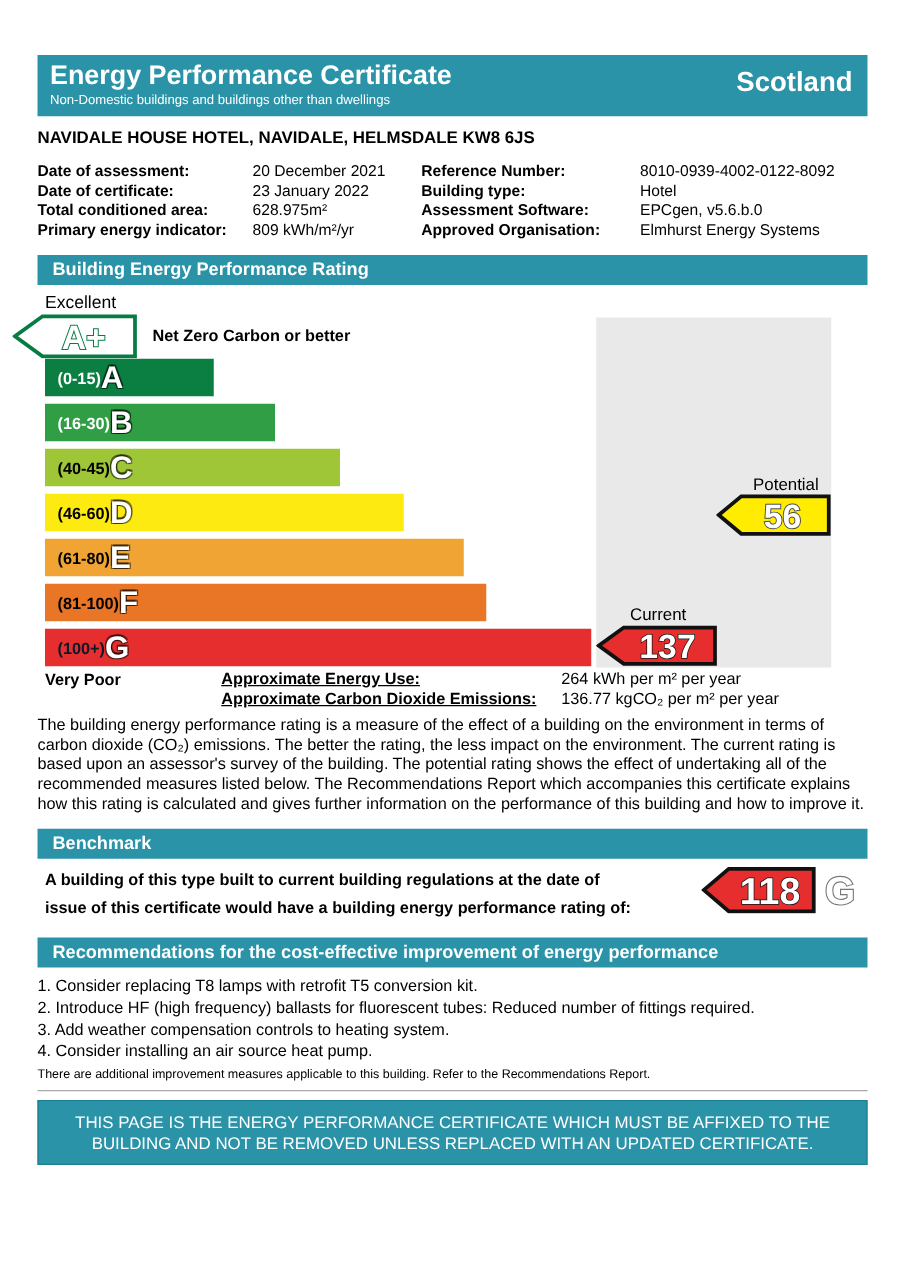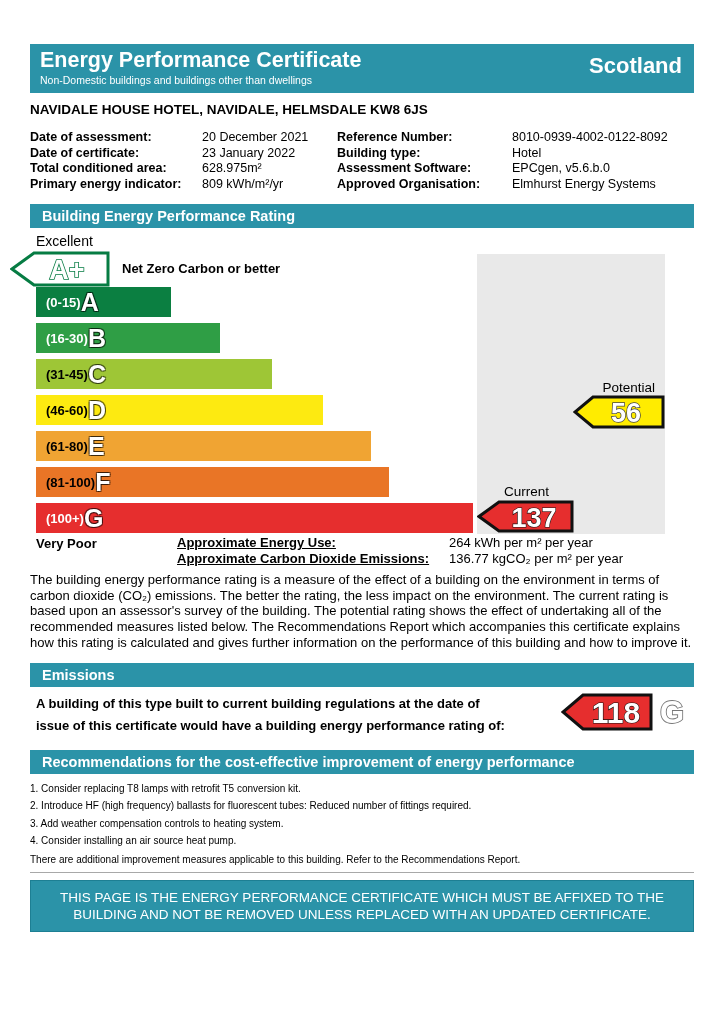--- a/index.html
+++ b/index.html
@@ -46,21 +46,21 @@
   .approx-lbl{position:absolute;left:147px;font-size:13px;font-weight:bold;text-decoration:underline;}
   .approx-val{position:absolute;left:419px;font-size:13px;}
 
   .para{margin-top:10px;font-size:13px;line-height:15.7px;}
 
   .benchmark-row{position:relative;height:48px;margin-top:3px;}
   .bm-line1{position:absolute;left:6px;top:6px;font-size:13px;font-weight:bold;}
   .bm-line2{position:absolute;left:6px;top:28px;font-size:13px;font-weight:bold;}
   .bm-arrow{position:absolute;right:5px;top:3px;display:flex;align-items:center;}
 
-  .rec-list{margin-top:6px;font-size:10px;line-height:17.5px;}
+  .rec-list{margin-top:6px;font-size:13px;line-height:17.5px;}
   .rec-note{margin-top:3px;font-size:10px;line-height:13px;}
   .rule{margin-top:6px;border-top:1px solid var(--rule-gray);height:0;}
 
   .footer-box{margin-top:7px;padding:8px 28px;text-align:center;font-size:13.5px;line-height:17px;border:1px solid #1d7f93;}
 </style>
 </head>
 <body>
 
 <div class="page">
   <div class="content">
@@ -116,41 +116,41 @@
     <span class="epc-range" style="color: rgb(255, 255, 255);">(0-15)</span>
     <span class="epc-letter">A</span>
   </div>
 
   <div class="epc-band" style="top: 95px; width: 184px; background: rgb(47, 158, 69);">
     <span class="epc-range" style="color: rgb(255, 255, 255);">(16-30)</span>
     <span class="epc-letter">B</span>
   </div>
 
   <div class="epc-band" style="top: 131px; width: 236px; background: rgb(158, 198, 54);">
-    <span class="epc-range" style="color: rgb(0, 0, 0);">(31-45)</span>
+    <span class="epc-range" style="color: rgb(0, 0, 0);">(40-45)</span>
     <span class="epc-letter">C</span>
   </div>
 
   <div class="epc-band" style="top: 167px; width: 287px; background: rgb(253, 234, 17);">
     <span class="epc-range" style="color: rgb(0, 0, 0);">(46-60)</span>
     <span class="epc-letter">D</span>
   </div>
 
   <div class="epc-band" style="top: 203px; width: 335px; background: rgb(240, 164, 51);">
     <span class="epc-range" style="color: rgb(0, 0, 0);">(61-80)</span>
     <span class="epc-letter">E</span>
   </div>
 
   <div class="epc-band" style="top: 239px; width: 353px; background: rgb(233, 117, 38);">
     <span class="epc-range" style="color: rgb(0, 0, 0);">(81-100)</span>
     <span class="epc-letter">F</span>
   </div>
 
   <div class="epc-band" style="top: 275px; width: 437px; background: rgb(230, 46, 46);">
-    <span class="epc-range" style="color: #ffffff;">(100+)</span>
+    <span class="epc-range" style="color: #0f172a;">(100+)</span>
     <span class="epc-letter">G</span>
   </div>
 </div>
 
       <div class="potential-label">Potential</div>
       <div class="potential-arrow">
         <svg width="92" height="34" viewBox="0 0 92 34">
           <polygon points="90,2 20,2 2,17 20,32 90,32" fill="#ffec00" stroke="#111111" stroke-width="3"></polygon>
           <text x="53" y="27" text-anchor="middle" font-size="27" font-weight="bold" fill="#ffffff" stroke="#444444" stroke-width="1.5" style="paint-order:stroke" id="potential-value">56</text>
         </svg>
@@ -166,21 +166,21 @@
 
       <div class="verypoor">Very Poor</div>
       <div class="approx-lbl" style="top:307px">Approximate Energy Use:</div>
       <div class="approx-val" style="top:307px">264 kWh per m² per year</div>
       <div class="approx-lbl" style="top:323px">Approximate Carbon Dioxide Emissions:</div>
       <div class="approx-val" style="top:323px">136.77 kgCO₂ per m² per year</div>
     </div>
 
     <div class="para">The building energy performance rating is a measure of the effect of a building on the environment in terms of carbon dioxide (CO₂) emissions. The better the rating, the less impact on the environment. The current rating is based upon an assessor's survey of the building. The potential rating shows the effect of undertaking all of the recommended measures listed below. The Recommendations Report which accompanies this certificate explains how this rating is calculated and gives further information on the performance of this building and how to improve it.</div>
 
-    <div class="band section-band">Emissions</div>
+    <div class="band section-band">Benchmark</div>
     <div class="benchmark-row">
       <div class="bm-line1">A building of this type built to current building regulations at the date of</div>
       <div class="bm-line2">issue of this certificate would have a building energy performance rating of:</div>
       <div class="bm-arrow">
         <svg width="92" height="38" viewBox="0 0 92 38">
           <polygon points="90,2 22,2 2,19 22,36 90,36" fill="#e62e2e" stroke="#111111" stroke-width="3"></polygon>
           <text x="55" y="30" text-anchor="middle" font-size="30" font-weight="bold" fill="#ffffff" stroke="#111111" stroke-width="1.2" style="paint-order:stroke" id="benchmark-value">118</text>
         </svg>
         <svg width="36" height="38" viewBox="0 0 36 38">
           <text x="19" y="30" text-anchor="middle" font-size="31" font-weight="bold" fill="#ffffff" stroke="#777777" stroke-width="1.8" style="paint-order:stroke" id="benchmark-letter">G</text>

